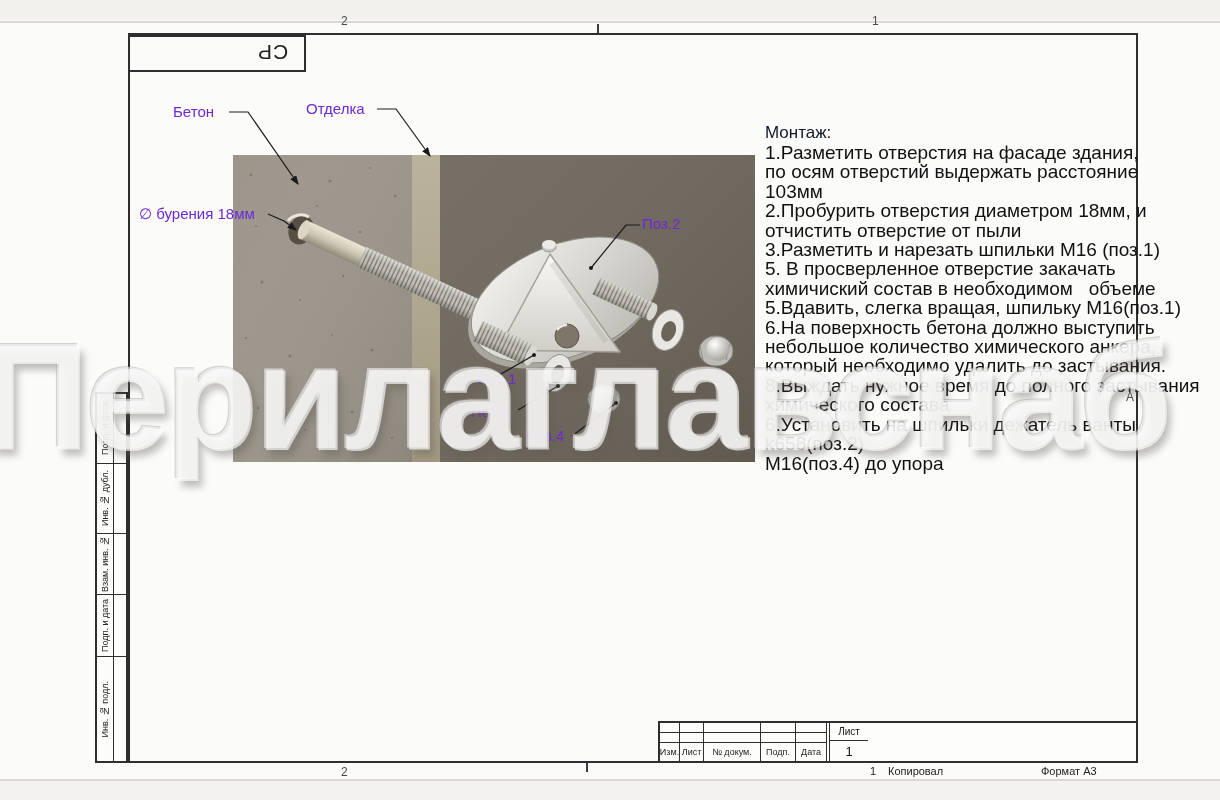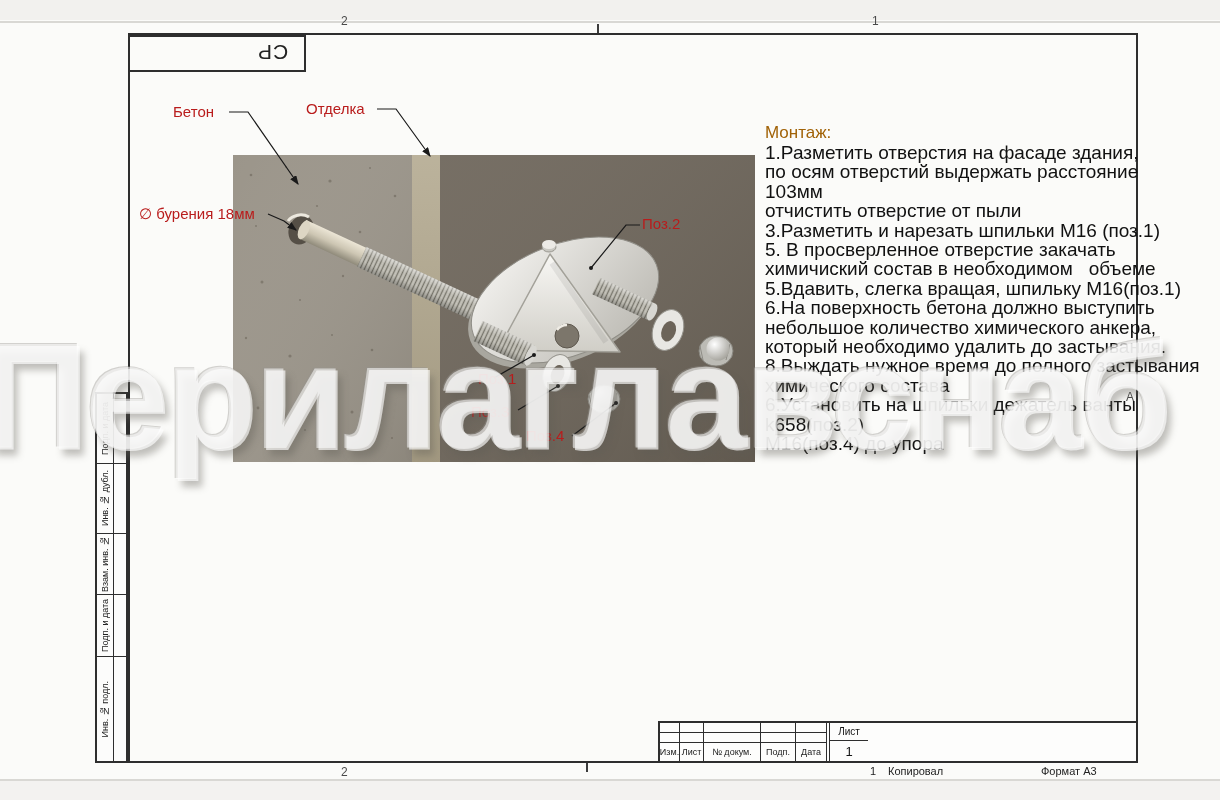--- a/index.html
+++ b/index.html
@@ -37,24 +37,24 @@
   }
   .lt-row{display:flex;border-bottom:1px solid #2e2e2e;box-sizing:border-box;}
   .lt-row:last-child{border-bottom:none;flex:1;}
   .lt-lab{width:16px;border-right:1px solid #2e2e2e;display:flex;align-items:center;justify-content:center;}
   .lt-emp{flex:1;}
   .vlab{
     writing-mode:vertical-rl;transform:rotate(180deg);
     font-size:9px;color:#222;white-space:nowrap;
   }
   
-  .fig-label{font-size:15px;color:#b91c1c;z-index:10;white-space:nowrap;}
+  .fig-label{font-size:15px;color:#6d28d9;z-index:10;white-space:nowrap;}
   
   .instructions{left:765px;top:122px;width:380px;z-index:10;}
-  .m-head{font-size:17px;line-height:21px;color:#a16207;}
+  .m-head{font-size:17px;line-height:21px;color:#0f172a;}
   .m-lines div{font-size:19px;line-height:19.4px;white-space:pre;color:#111;}
   
   .watermark{
     left:-20px;top:310px;z-index:60;pointer-events:none;
     font-size:150px;font-weight:bold;letter-spacing:-3px;white-space:nowrap;
     color:rgba(255,255,255,0.55);
     text-shadow:2px 2px 0 rgba(255,255,255,0.65),
                 -1px -1px 0 rgba(150,148,142,0.40),
                 6px 8px 7px rgba(95,92,85,0.38);
   }
@@ -294,20 +294,21 @@
 <div class="abs fig-label" style="left:478px;top:370px">Поз.1</div>
 <div class="abs fig-label" style="left:471px;top:403px">Поз.3</div>
 <div class="abs fig-label" style="left:526px;top:427px">Поз.4</div>
 
 <div class="abs instructions">
   <div class="m-head">Монтаж:</div>
   <div class="m-lines">
       <div>1.Разметить отверстия на фасаде здания,</div>
       <div>по осям отверстий выдержать расстояние</div>
       <div>103мм</div>
+      <div>2.Пробурить отверстия диаметром 18мм, и</div>
       <div>отчистить отверстие от пыли</div>
       <div>3.Разметить и нарезать шпильки М16 (поз.1)</div>
       <div>5. В просверленное отверстие закачать</div>
       <div>химичиский состав в необходимом   объеме</div>
       <div>5.Вдавить, слегка вращая, шпильку М16(поз.1)</div>
       <div>6.На поверхность бетона должно выступить</div>
       <div>небольшое количество химического анкера,</div>
       <div>который необходимо удалить до застывания.</div>
       <div>8.Выждать нужное время до полного застывания</div>
       <div>химического состава</div>

